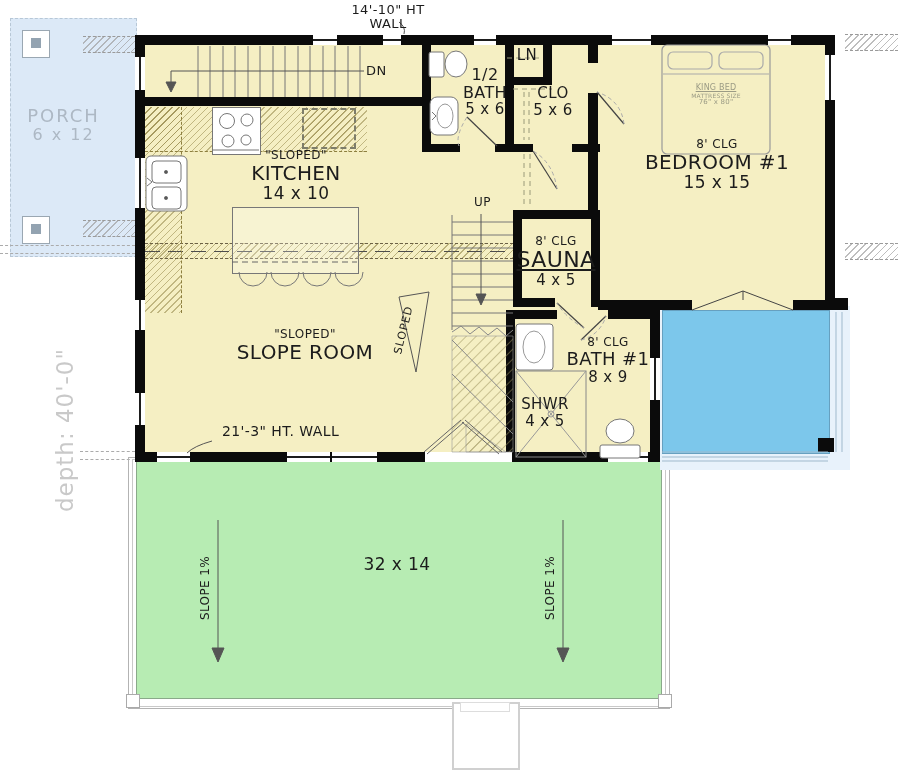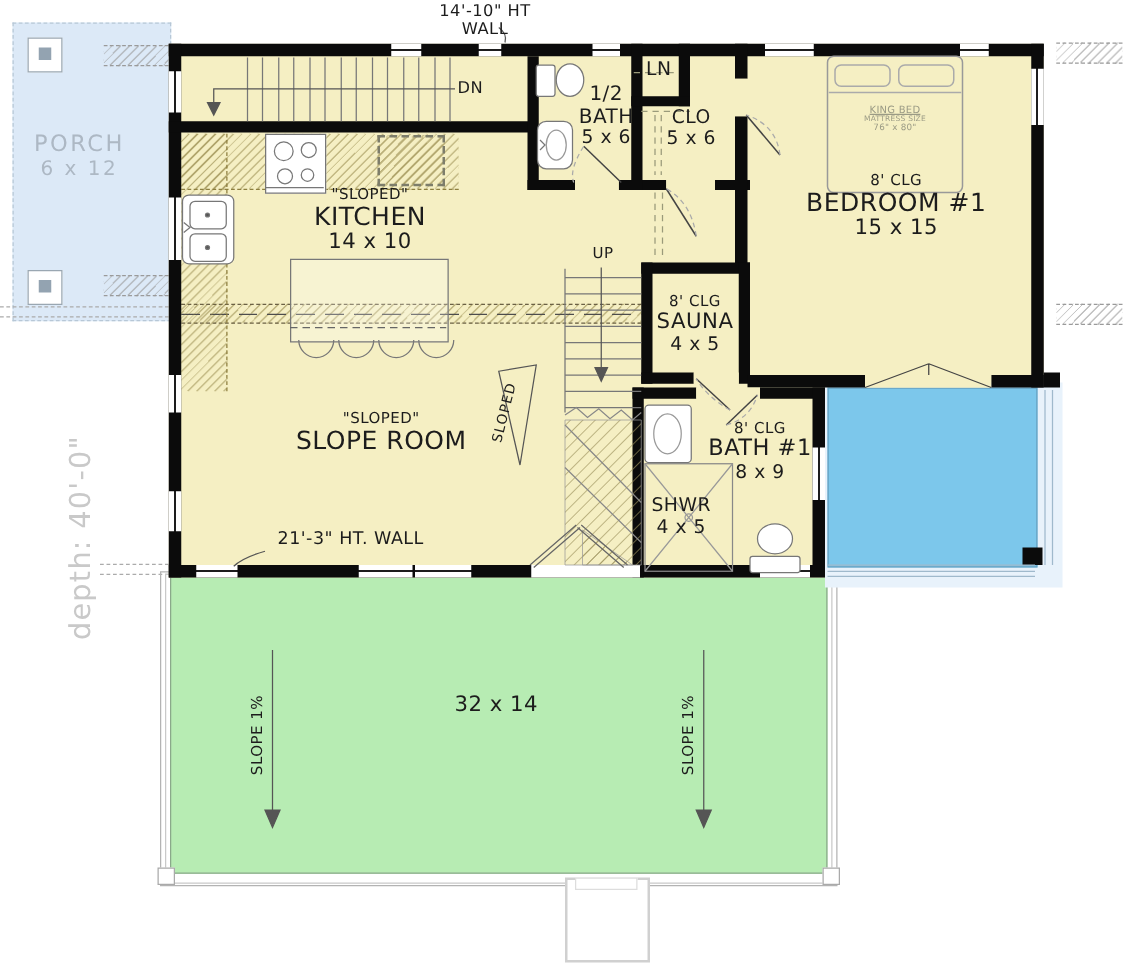--- a/index.html
+++ b/index.html
@@ -32,21 +32,21 @@
   #lbl-hb{left:438px;top:66px;width:94px;}
   #lbl-hb .hb1,#lbl-hb .hb2{font-size:16px;} #lbl-hb .hb3{font-size:15px;}
   #lbl-ln{left:510px;top:47px;width:34px;font-size:15px;}
   #lbl-clo{left:516px;top:85px;width:74px;font-size:15px;}
   #lbl-kitchen{left:220px;top:149px;width:152px;}
   #lbl-bednote{left:662px;top:84px;width:108px;color:#9b9b85;letter-spacing:.2px;}
   #lbl-bednote .b1{font-size:8px;text-decoration:underline;}
   #lbl-bednote .b2{font-size:6px;} #lbl-bednote .b3{font-size:7px;}
   #lbl-bedroom{left:622px;top:138px;width:190px;}
   #lbl-sauna{left:516px;top:235px;width:80px;}
-  #lbl-sauna .rname{font-size:17px;} #lbl-sauna .rsize{font-size:15px;}
+  #lbl-sauna .rname{font-size:22px;text-decoration:underline;} #lbl-sauna .rsize{font-size:15px;}
   #lbl-family{left:226px;top:328px;width:158px;}
   #lbl-sloped{left:404px;top:330px;transform:translate(-50%,-50%) rotate(-76deg);font-size:11px;letter-spacing:1px;}
   #lbl-bath1{left:556px;top:336px;width:104px;}
   #lbl-bath1 .rname{font-size:18px;} #lbl-bath1 .rsize{font-size:15px;}
   #lbl-shwr{left:508px;top:396px;width:74px;font-size:15px;}
   #lbl-balcony{left:686px;top:350px;width:116px;}
   #lbl-balcony .rname{font-size:18px;} #lbl-balcony .rsize{font-size:16px;}
   #lbl-wallnote{left:222px;top:424px;font-size:14px;}
   #lbl-deck{left:286px;top:555px;width:222px;}
   #lbl-slopeL{left:206px;top:588px;transform:translate(-50%,-50%) rotate(-90deg);font-size:12px;}

